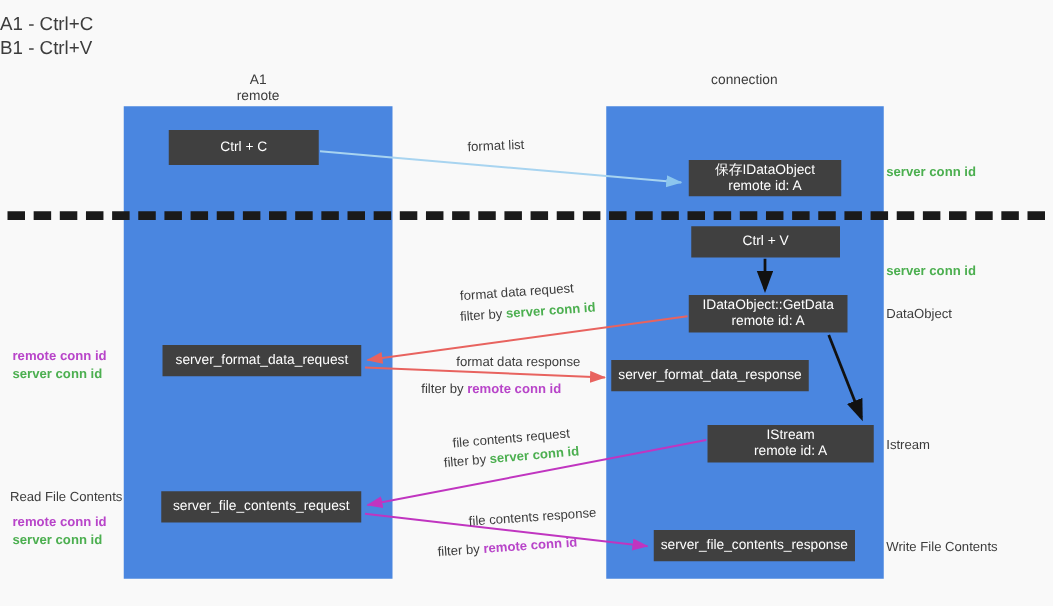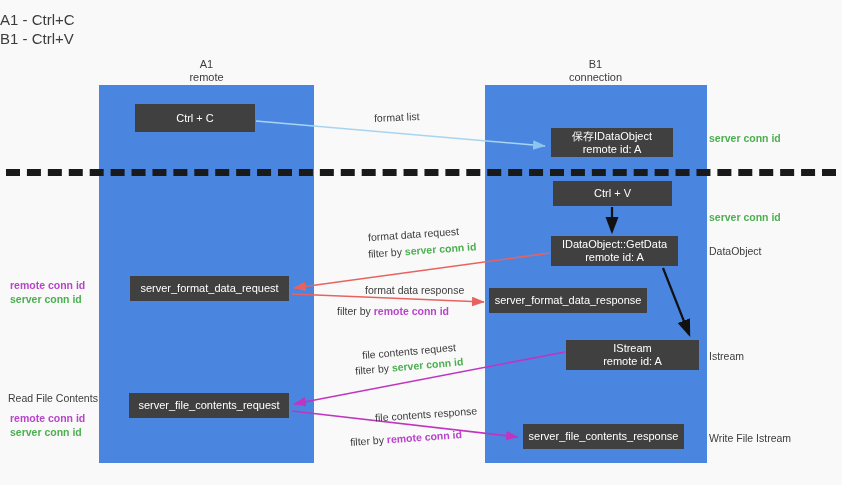--- a/index.html
+++ b/index.html
@@ -87,21 +87,20 @@
   <div class="title">
     <div>A1 - Ctrl+C</div>
     <div>B1 - Ctrl+V</div>
   </div>
 
   <div class="colhead" id="head-a1">
     <div>A1</div>
     <div>remote</div>
   </div>
   <div class="colhead" id="head-b1">
-    <div>B1</div>
     <div>connection</div>
   </div>
 
   <div class="col" id="col-a1"></div>
   <div class="col" id="col-b1"></div>
 
   <svg id="wires" viewBox="0 0 842 485">
     <defs>
       <marker id="ah-blue" markerWidth="9" markerHeight="9" refX="7.5" refY="3" orient="auto">
         <path d="M0,0 L8,3 L0,6 z" fill="#8cc6ee"></path>
@@ -184,21 +183,21 @@
   <div class="lbl" id="lbl-fcreq">file contents request</div>
   <div class="lbl" id="lbl-fcreq-filter"><span>filter by </span><span class="green-t">server conn id</span></div>
 
   <div class="lbl" id="lbl-fcresp">file contents response</div>
   <div class="lbl" id="lbl-fcresp-filter"><span>filter by </span><span class="purple-t">remote conn id</span></div>
 
   <div class="lbl green-t" id="lbl-serverconn-1">server conn id</div>
   <div class="lbl green-t" id="lbl-serverconn-2">server conn id</div>
   <div class="lbl" id="lbl-dataobject">DataObject</div>
   <div class="lbl" id="lbl-istream">Istream</div>
-  <div class="lbl" id="lbl-writefile">Write File Istream</div>
+  <div class="lbl" id="lbl-writefile">Write File Contents</div>
 
   <div class="lbl" id="lbl-left-ids-1">
     <div class="purple-t">remote conn id</div>
     <div class="green-t">server conn id</div>
   </div>
 
   <div class="lbl" id="lbl-readfile">Read File Contents</div>
 
   <div class="lbl" id="lbl-left-ids-2">
     <div class="purple-t">remote conn id</div>

